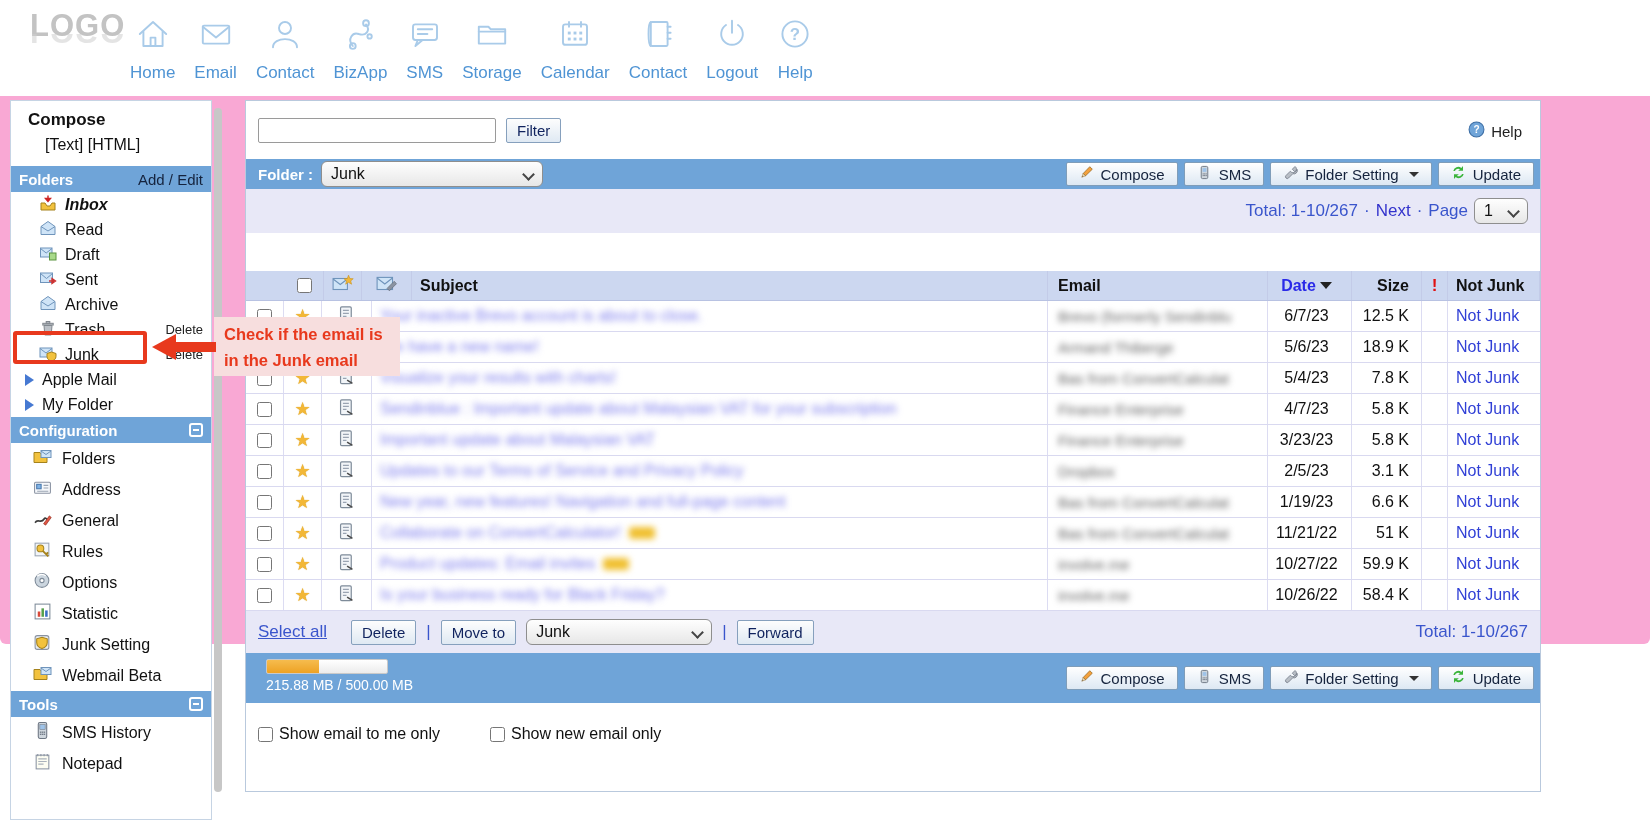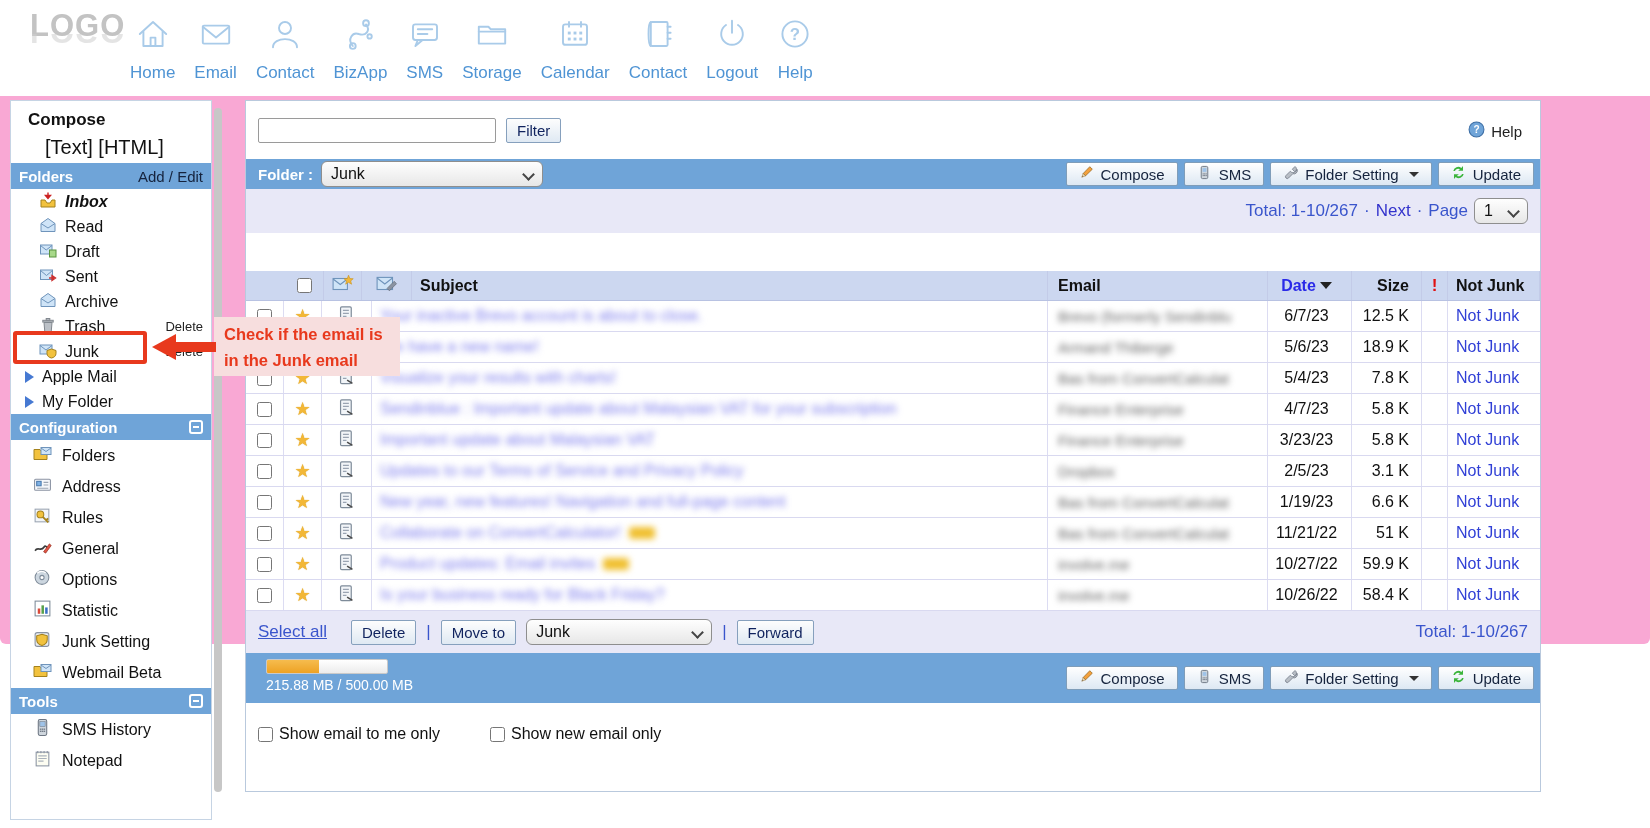--- a/index.html
+++ b/index.html
@@ -18,21 +18,21 @@
   .nav-item svg { width:36px; height:36px; stroke:#a9cbe9; fill:none; stroke-width:1.6;
     stroke-linecap:round; stroke-linejoin:round; }
   .nav-label { margin-top:7px; font-size:17px; color:#4f94d4; }
 
   
   .sidebar { position:absolute; left:10px; top:100px; width:202px; height:720px;
     background:#fff; border:1px solid #c6d4e4; font-size:16px; color:#111; }
   .sb-scrollbar { position:absolute; left:214px; top:108px; width:8px; height:684px;
     background:#c7c7c7; border-radius:4px; }
   .sb-compose { padding:9px 8px 4px 10px; display:flex; align-items:center; gap:7px; font-weight:bold; font-size:17px; cursor:pointer; }
-  .sb-compose-links { padding:2px 8px 4px 34px; font-size:20px; cursor:pointer; }
+  .sb-compose-links { padding:2px 8px 12px 34px; font-size:16px; cursor:pointer; }
   .sb-header { height:26px; background:#6fa4d8; color:#fff; font-weight:bold; font-size:15px;
     display:flex; align-items:center; justify-content:space-between; padding:0 8px; }
   .sb-header .action { color:#15233d; font-weight:normal; font-size:15px; cursor:pointer; }
   .collapse-box { width:14px; height:14px; border:2px solid #fff; border-radius:3px; position:relative; cursor:pointer; }
   .collapse-box::after { content:""; position:absolute; left:2px; right:2px; top:4px; height:2px; background:#fff; }
   .sb-item { display:flex; align-items:center; gap:8px; padding:2px 6px 2px 28px; height:25px; cursor:pointer; position:relative; }
   .sb-item svg { width:18px; height:18px; flex:0 0 18px; }
   .sb-item .lbl { white-space:nowrap; }
   .sb-item .row-action { position:absolute; right:8px; font-size:13px; color:#222; cursor:pointer; }
   .sb-item.bold .lbl { font-weight:bold;font-style:italic; }
@@ -326,32 +326,32 @@
         <div class="cfg-item">
           <span><svg viewBox="0 0 18 18">
               <rect x="1.5" y="4" width="15" height="10.5" rx="1" fill="#f6f8fb" stroke="#8a93a2"></rect>
               <rect x="3.5" y="6" width="4.2" height="4.2" fill="#7fb2e5" stroke="#4a79ad"></rect>
               <path d="M10 7 H14.5 M10 9.5 H14.5 M4 12.5 H14.5" stroke="#9aa4b2"></path>
             </svg></span>
           <span class="lbl">Address</span>
         </div>
         <div class="cfg-item">
           <span><svg viewBox="0 0 18 18">
+              <path d="M2 13 C4.5 8.5 7.5 14.5 10.5 9.5 C11.5 8 12.5 9 13.5 10" stroke="#3a3a3a" fill="none" stroke-width="1.6"></path>
+              <path d="M10 14 L15.5 6.5 L17.3 8 L12 15.3 Z" fill="#e05544" stroke="#8d2c20" stroke-width=".6"></path>
+            </svg></span>
+          <span class="lbl">General</span>
+        </div>
+        <div class="cfg-item">
+          <span><svg viewBox="0 0 18 18">
               <rect x="2" y="3" width="13" height="12" fill="#f2f5f8" stroke="#9aa4b2"></rect>
               <circle cx="7" cy="8" r="3.2" fill="#f2c23e" stroke="#a5821c"></circle>
               <path d="M9.5 10.5 L14.5 15.5 M12.5 13.5 L14.3 11.7" stroke="#a5821c" stroke-width="1.8" fill="none"></path>
             </svg></span>
           <span class="lbl">Rules</span>
-        </div>
-        <div class="cfg-item">
-          <span><svg viewBox="0 0 18 18">
-              <path d="M2 13 C4.5 8.5 7.5 14.5 10.5 9.5 C11.5 8 12.5 9 13.5 10" stroke="#3a3a3a" fill="none" stroke-width="1.6"></path>
-              <path d="M10 14 L15.5 6.5 L17.3 8 L12 15.3 Z" fill="#e05544" stroke="#8d2c20" stroke-width=".6"></path>
-            </svg></span>
-          <span class="lbl">General</span>
         </div>
         <div class="cfg-item">
           <span><svg viewBox="0 0 18 18">
               <circle cx="8.5" cy="9" r="6.5" fill="#ccd6df" stroke="#7e8b99"></circle>
               <circle cx="8.5" cy="9" r="2" fill="#ffffff" stroke="#7e8b99"></circle>
               <path d="M4 5 A6 6 0 0 1 12 4.5" stroke="#ffffff" fill="none" stroke-width="1.4"></path>
             </svg></span>
           <span class="lbl">Options</span>
         </div>
         <div class="cfg-item">

